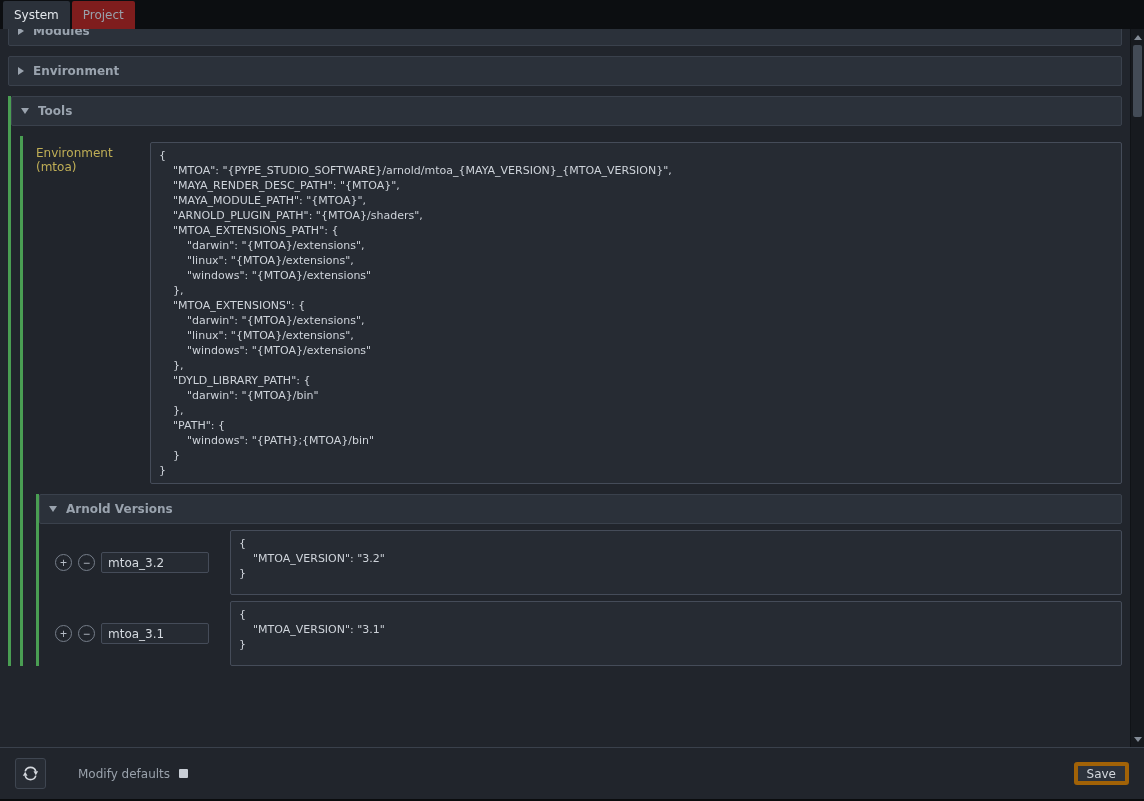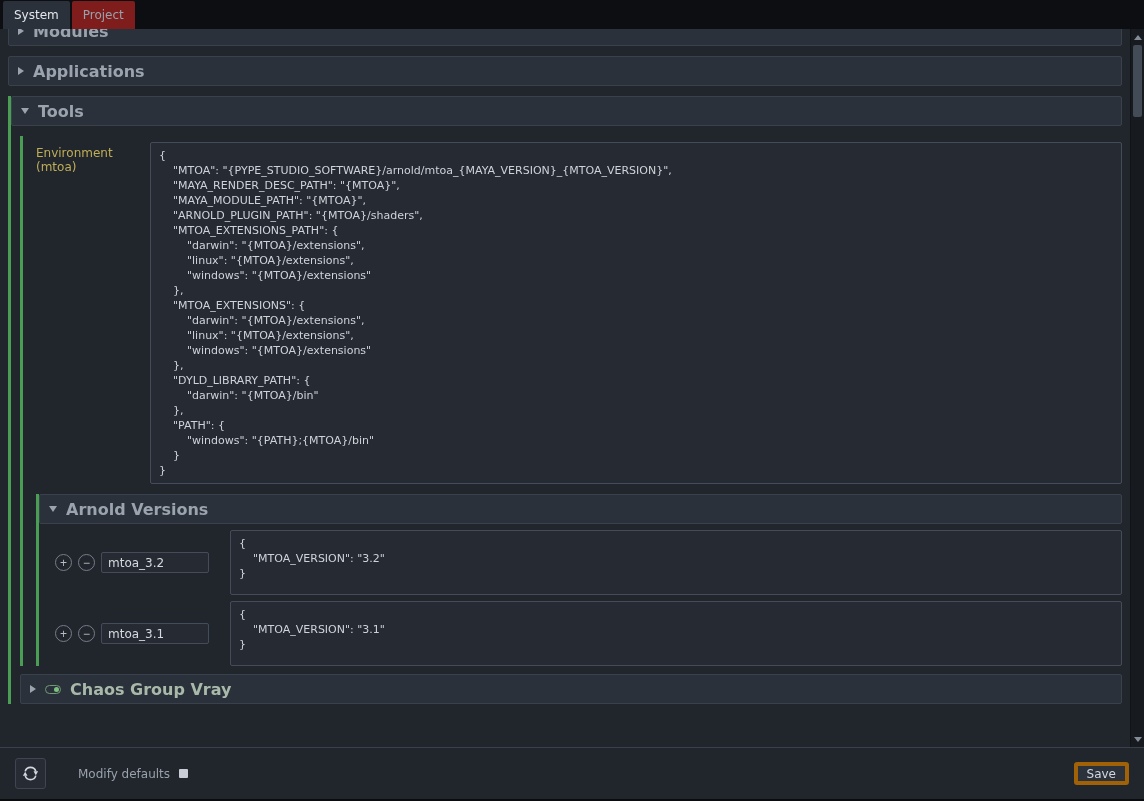--- a/index.html
+++ b/index.html
@@ -20,21 +20,21 @@
   
   .viewport { flex:1; position:relative; overflow:hidden; background:#21252c; }
   .content { margin:-13px 14px 0 0; padding:0 8px 8px 8px; }
 
   
   .group { margin-bottom:10px; }
   .group.expanded { border-left:3px solid #4a9e53; }
   .group-header { height:30px; background:#2b313a; border:1px solid #3a414c;
                   border-radius:2px; display:flex; align-items:center;
                   padding:0 9px; gap:9px; cursor:default; }
-  .group-title { font-size:16px; font-weight:bold; color:#9aa3ae; }
+  .group-title { font-size:12px; font-weight:bold; color:#9aa3ae; }
   .group-title.host { color:#a8b9aa; }
 
   .chev { width:0; height:0; flex:none; }
   .chev.right { border-top:4px solid transparent; border-bottom:4px solid transparent;
                 border-left:6px solid #9aa3ae; }
   .chev.down  { border-left:4px solid transparent; border-right:4px solid transparent;
                 border-top:6px solid #9aa3ae; }
 
   .toggle { width:16px; height:9px; border:1px solid #6f9a74; border-radius:5px;
             position:relative; flex:none; background:#2b313a; }
@@ -108,21 +108,21 @@
       <div class="group">
         <div class="group-header">
           <span class="chev right"></span>
           <span class="group-title">Modules</span>
         </div>
       </div>
 
       <div class="group">
         <div class="group-header">
           <span class="chev right"></span>
-          <span class="group-title">Applications</span>
+          <span class="group-title">Environment</span>
         </div>
       </div>
 
       <div class="group expanded">
         <div class="group-header">
           <span class="chev down"></span>
           <span class="group-title">Tools</span>
         </div>
 
         <div class="tools-body">
@@ -182,27 +182,20 @@
     "MTOA_VERSION": "3.1"
 }</textarea>
                   </div>
 
                 </div>
               </div>
 
             </div>
           </div>
 
-          <div class="group">
-            <div class="group-header">
-              <span class="chev right"></span>
-              <span class="toggle"></span>
-              <span class="group-title host">Chaos Group Vray</span>
-            </div>
-          </div>
 
         </div>
       </div>
 
     </div>
 
     <div class="scrollbar">
       <div class="sb-btn up">
         <span class="tri-up"></span>
       </div>

